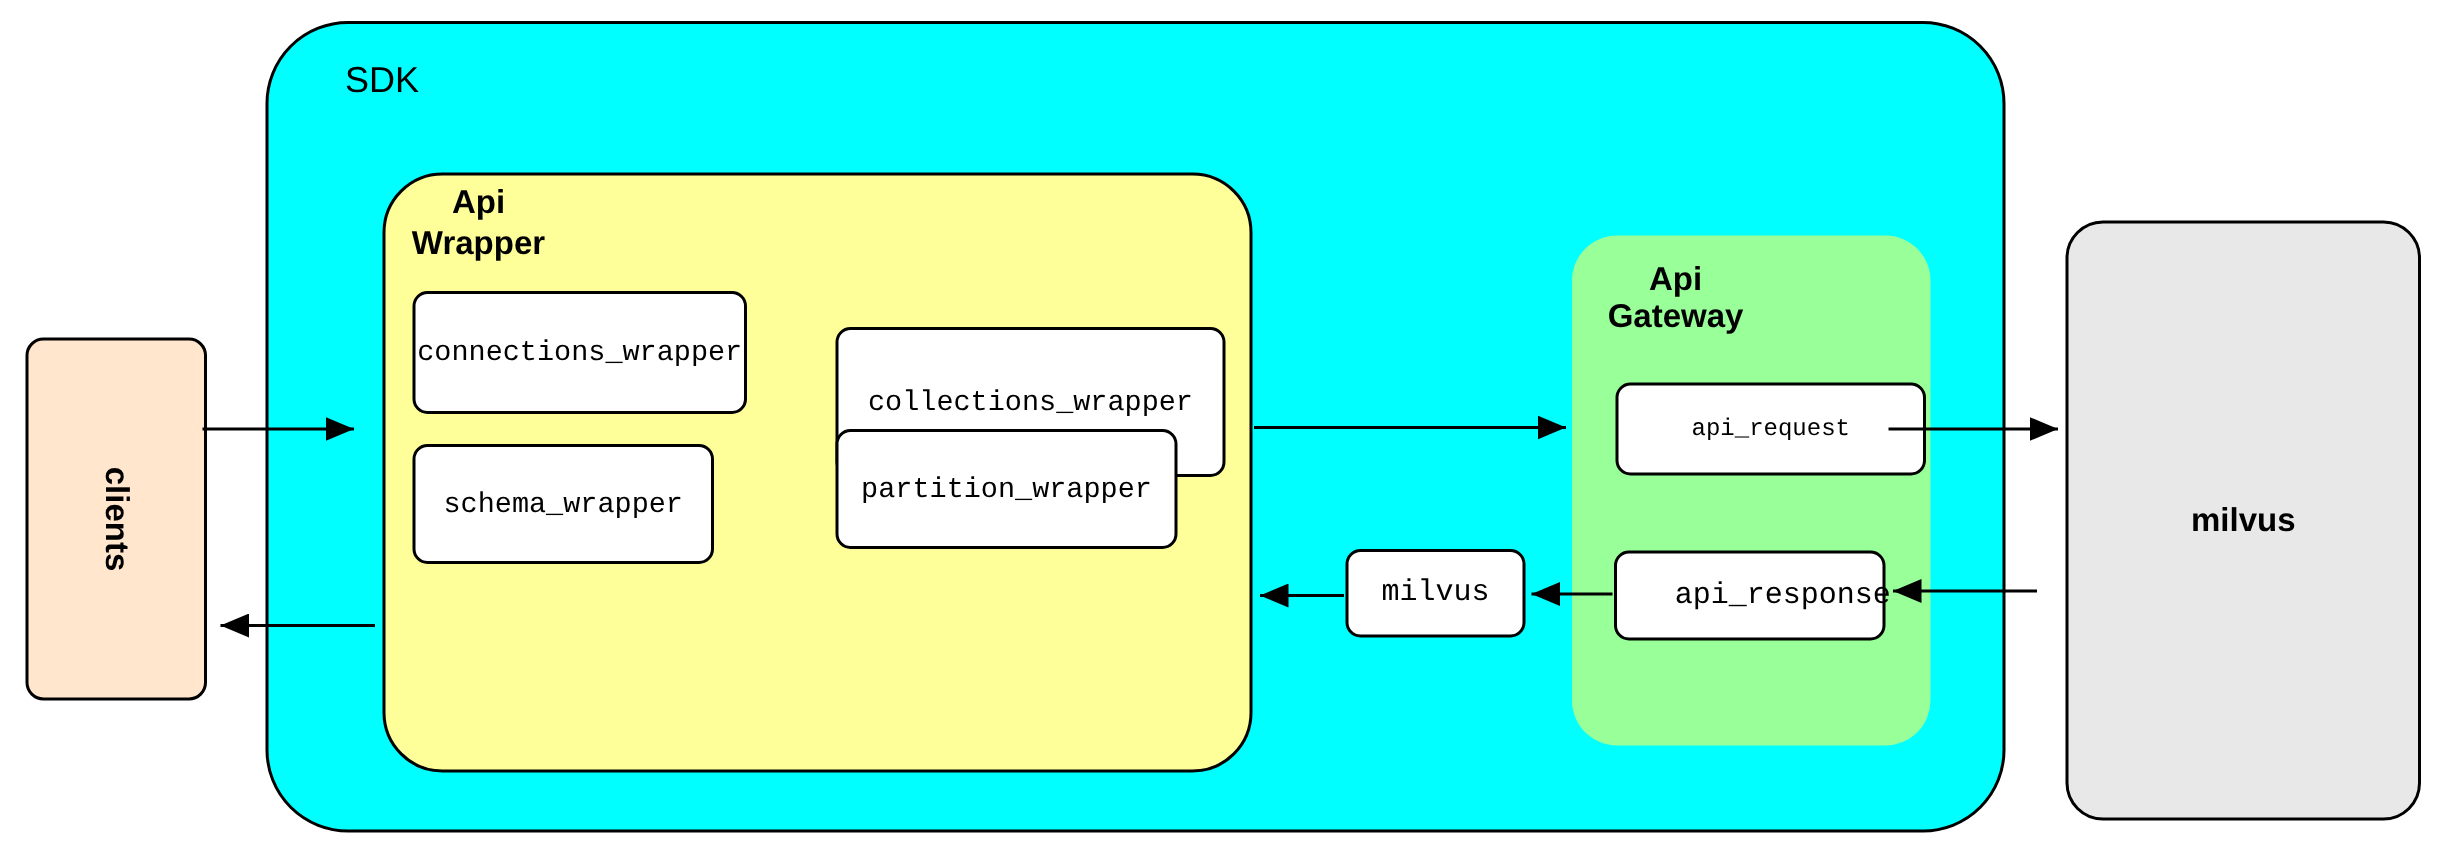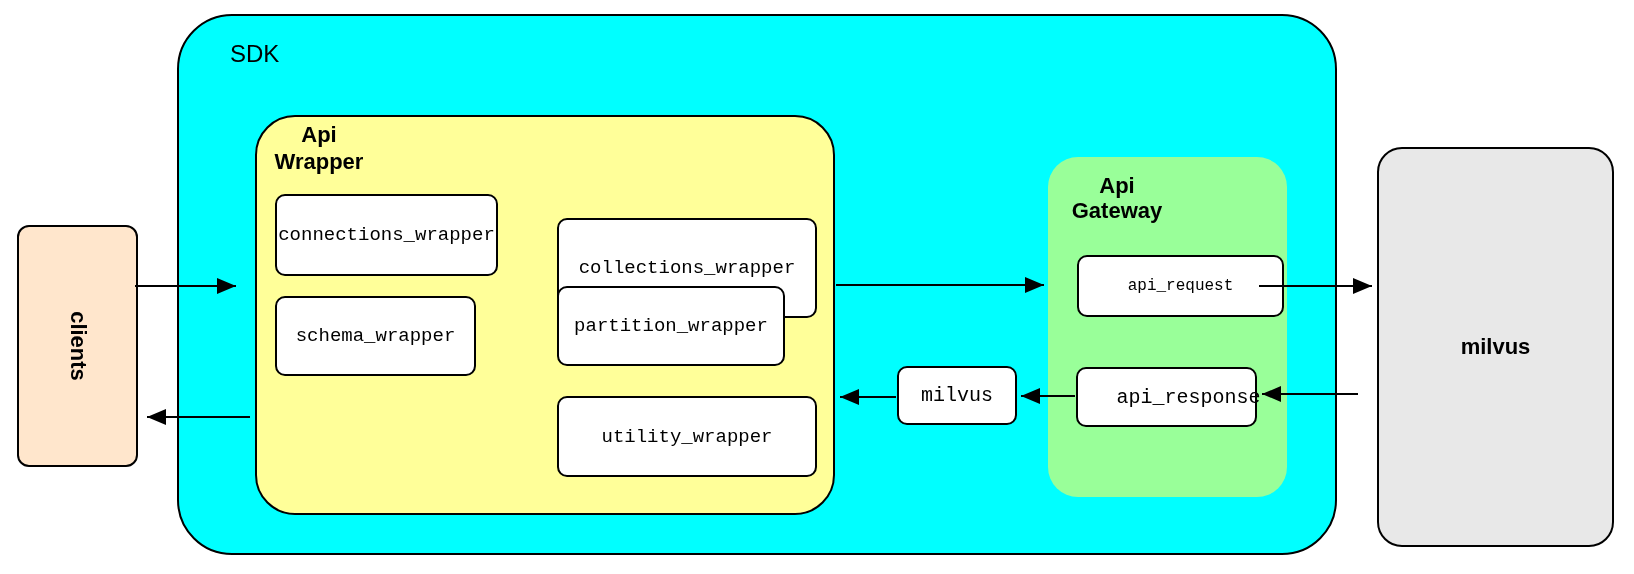--- a/index.html
+++ b/index.html
@@ -123,21 +123,20 @@
   <div class="node sdk">
     <div class="sdk-label">SDK</div>
 
     <div class="api-wrapper">
       <div class="api-wrapper-label">Api
 Wrapper</div>
       <div class="leaf w-connections">connections_wrapper</div>
       <div class="leaf w-collections">collections_wrapper</div>
       <div class="leaf w-schema">schema_wrapper</div>
       <div class="leaf w-partition">partition_wrapper</div>
-      <div class="leaf w-utility">utility_wrapper</div>
     </div>
 
     <div class="leaf checker">milvus</div>
 
     <div class="gateway">
       <div class="gateway-label">Api
 Gateway</div>
       <div class="leaf g-request">api_request</div>
       <div class="leaf g-response">api_response</div>
     </div>

